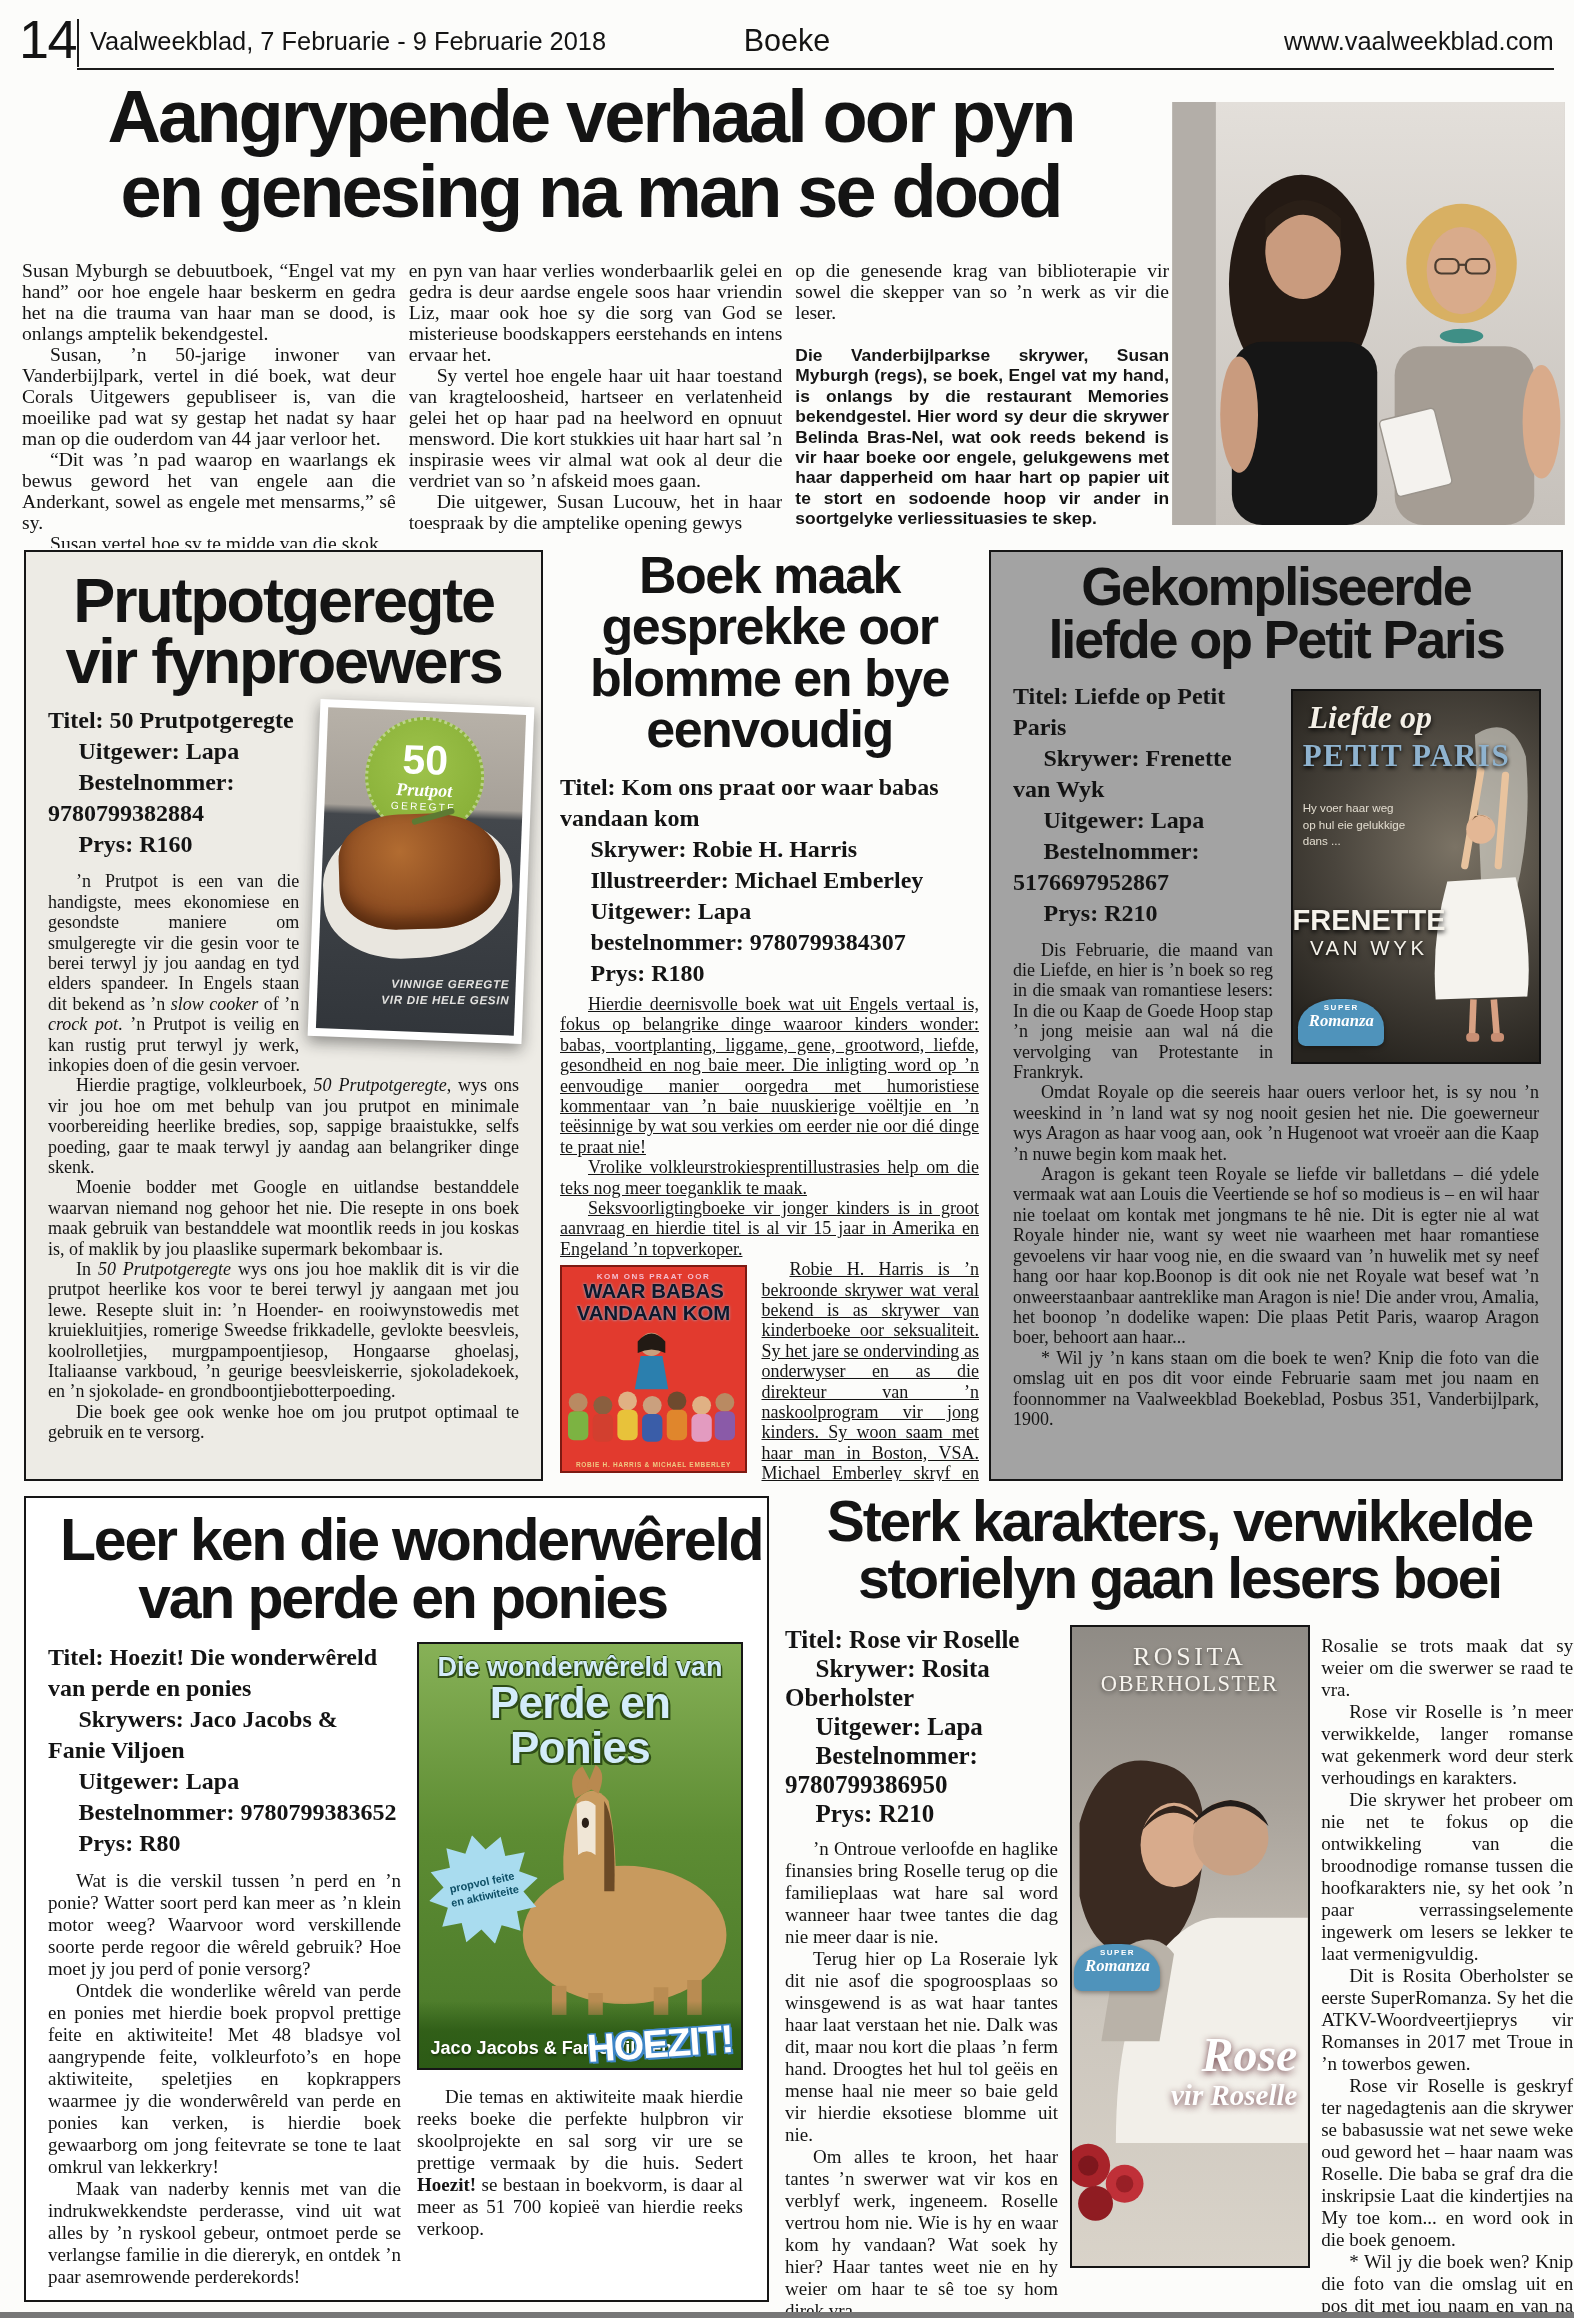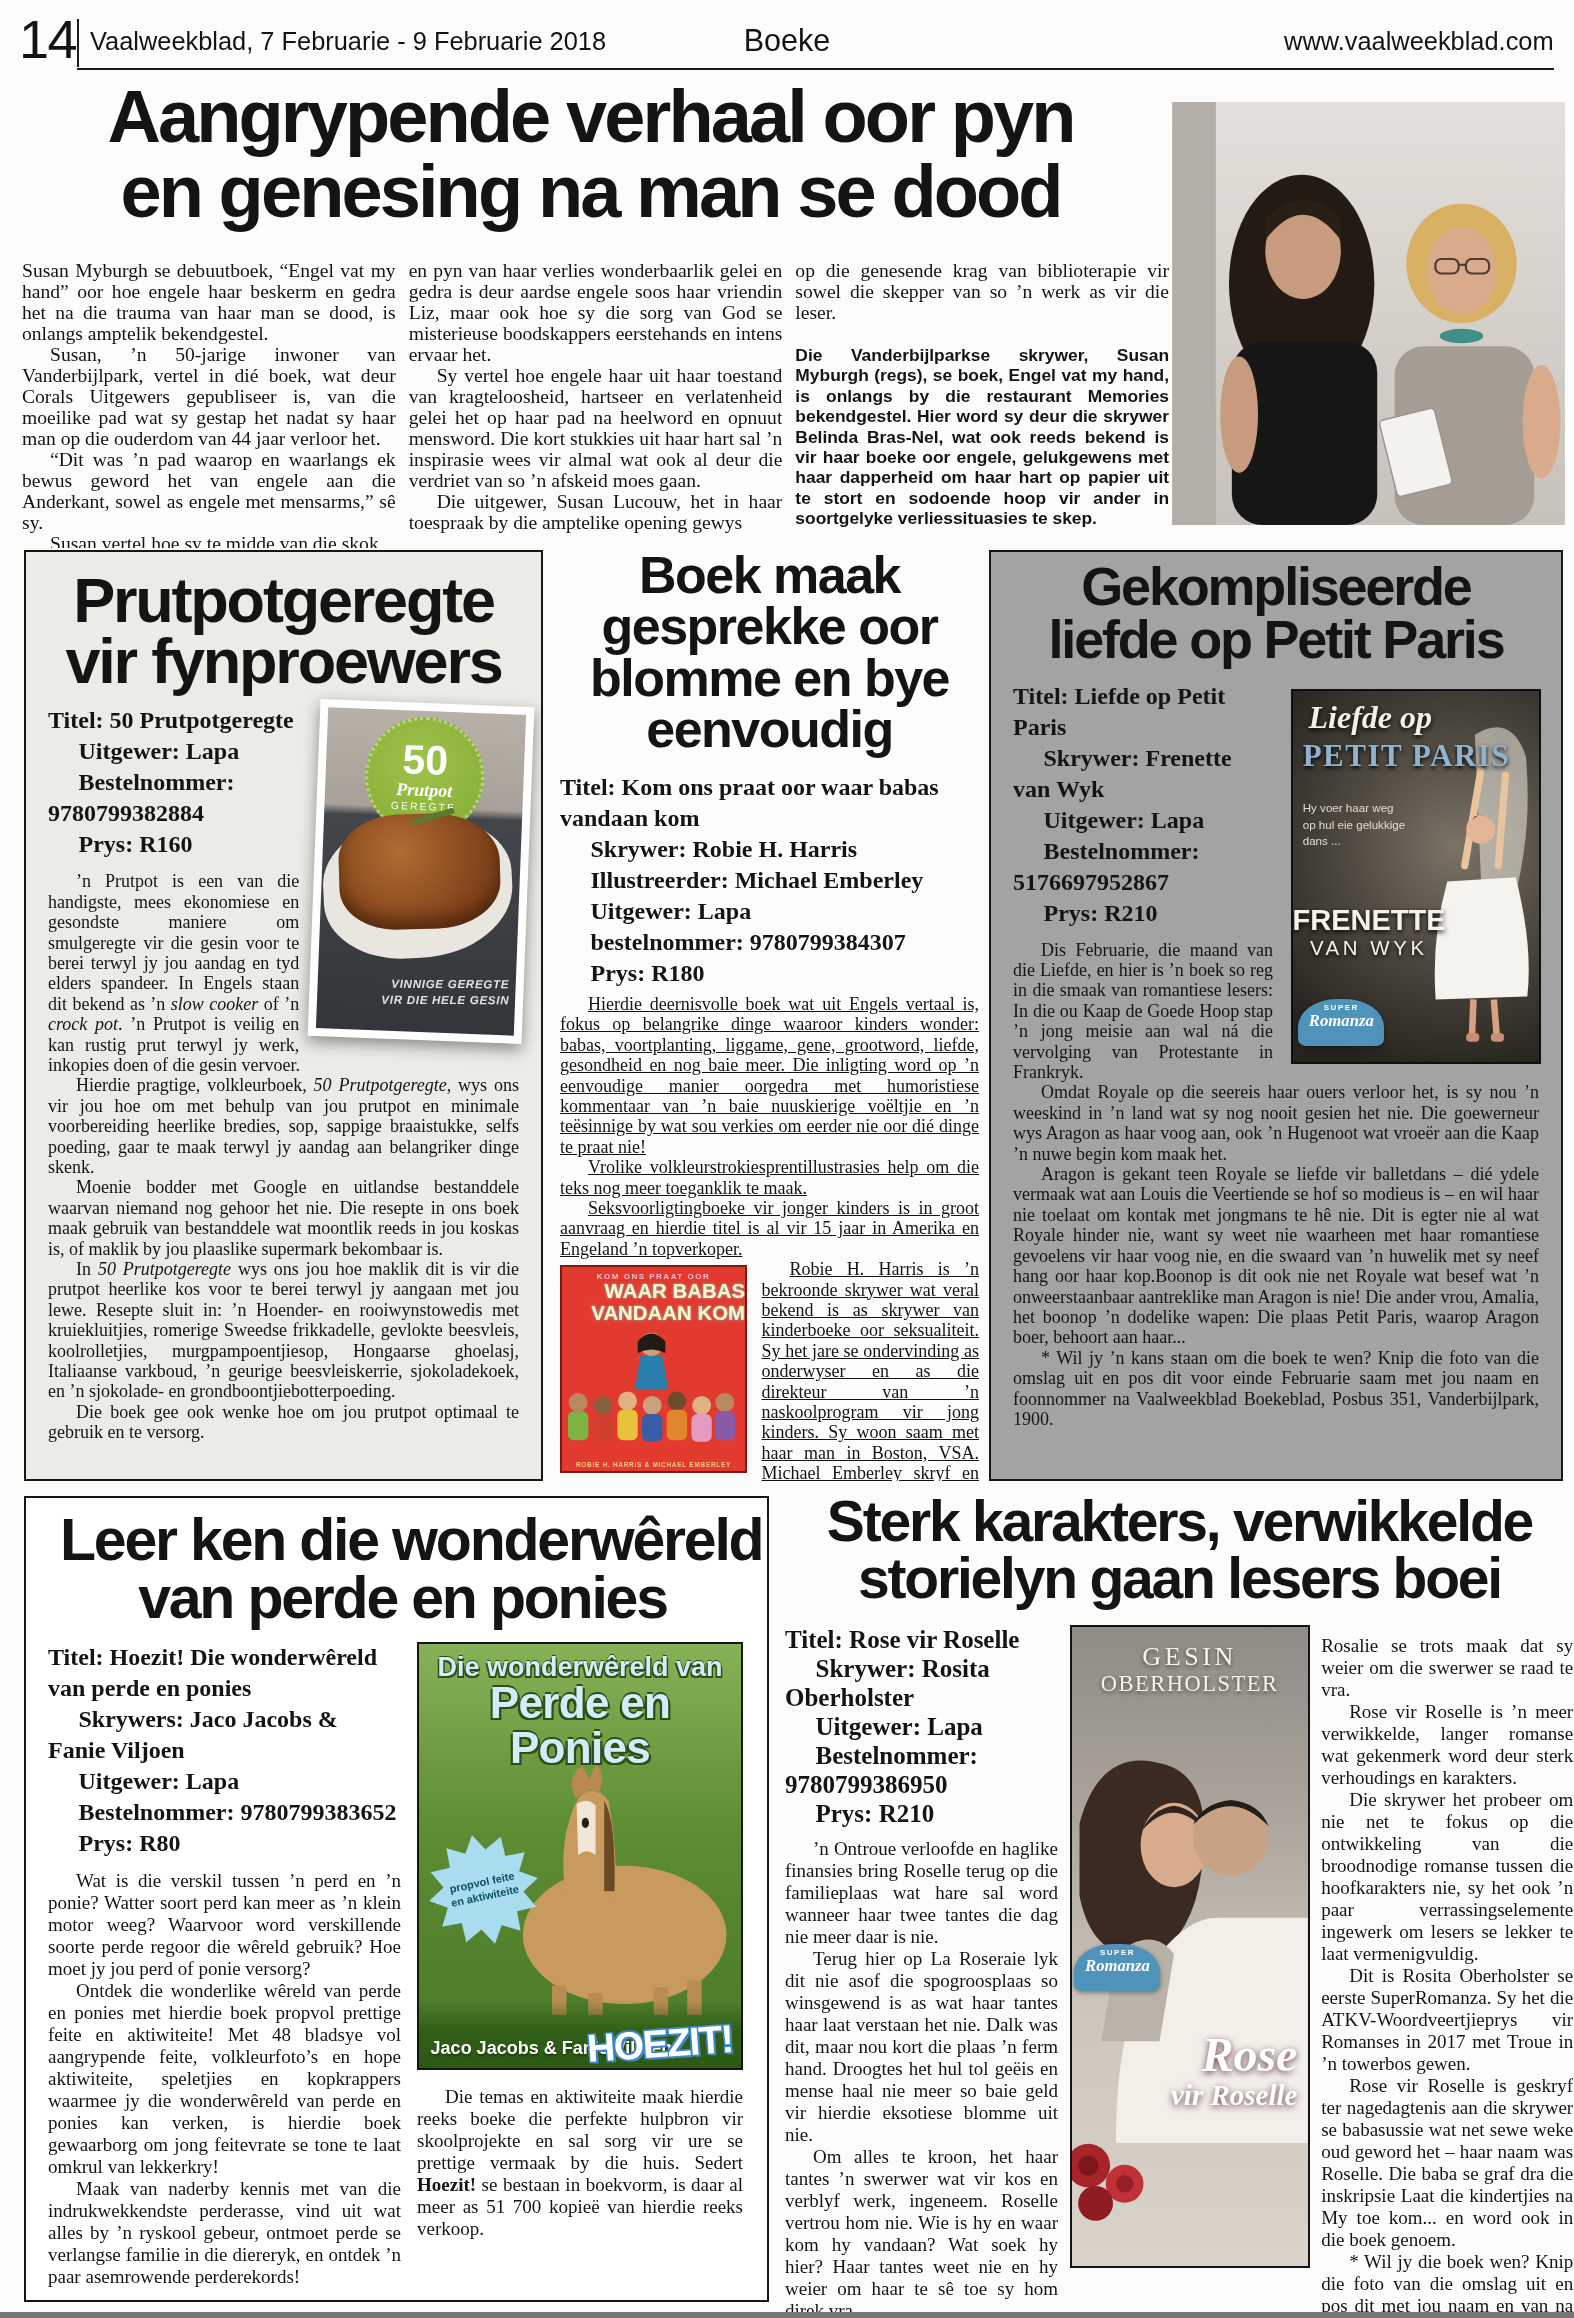--- a/index.html
+++ b/index.html
@@ -59,21 +59,21 @@
     font:italic 700 11.6px/1.4 "Liberation Sans",sans-serif;letter-spacing:0.7px;transform:rotate(-2deg);opacity:.92;}
 
   
   #sec-babas{position:absolute;left:560px;top:550px;width:419px;height:931px;overflow:hidden;}
   #sec-babas .box-title{font-size:52px;line-height:.99;letter-spacing:-1.5px;}
   #sec-babas .details{margin-top:16px;line-height:31px;}
   #sec-babas .bodytext{margin-top:5px;text-decoration:underline;}
   #cover-babas{float:left;width:183px;height:204px;background:#e23a2e;border:2.2px solid #7d1a12;
     margin:5.8px 14.5px 2.9px 0;position:relative;overflow:hidden;}
   .bb-top{margin-top:6.5px;text-align:center;font:700 8px/1 "Liberation Sans",sans-serif;color:#f5bfd0;letter-spacing:1.5px;}
-  .bb-t{text-align:right;font:700 20.4px/1.04 "Liberation Sans",sans-serif;color:#fef9c3;text-shadow:0 0 2.9px #86c8e8;}
+  .bb-t{text-align:center;font:700 20.4px/1.04 "Liberation Sans",sans-serif;color:#0f172a;text-shadow:0 0 2.9px #86c8e8;}
   .bb-auth{position:absolute;bottom:2.9px;left:0;width:100%;text-align:center;
     font:700 6.5px/1 "Liberation Sans",sans-serif;color:#efc883;letter-spacing:0.7px;}
 
   
   #box-petit{left:989px;top:550px;width:574px;height:931px;background:#a3a3a3;padding:8px 22px;}
   #box-petit .box-title{font-size:54px;line-height:.99;}
   #box-petit .details{margin-top:14.5px;}
   #box-petit .bodytext{margin-top:10.2px;}
   #cover-petit{float:right;width:250px;height:375px;border:2.2px solid #101010;box-sizing:border-box;position:relative;
     margin:7.3px -1.5px 11.6px 17.4px;overflow:hidden;
@@ -418,21 +418,21 @@
         <div class="bodytext">
           <p class="ind">’n Ontroue verloofde en haglike finansies bring Roselle terug op die familieplaas wat hare sal word wanneer haar twee tantes die dag nie meer daar is nie.</p>
           <p class="ind">Terug hier op La Roseraie lyk dit nie asof die spogroosplaas so winsgewend is as wat haar tantes haar laat verstaan het nie. Dalk was dit, maar nou kort die plaas ’n ferm hand. Droogtes het hul tol geëis en mense haal nie meer so baie geld vir hierdie eksotiese blomme uit nie.</p>
           <p class="ind">Om alles te kroon, het haar tantes ’n swerwer wat vir kos en verblyf werk, ingeneem. Roselle vertrou hom nie. Wie is hy en waar kom hy vandaan? Wat soek hy hier? Haar tantes weet nie en hy weier om haar te sê toe sy hom direk vra.</p>
           <p class="ind">Tog, hy help waar hy kan, en om vorentoe te boer, sal sy die swerwer se hulp nodig hê.</p>
 
         </div>
       </div>
       <div class="rose-c2">
         <div id="cover-rose">
-          <div class="rs-a1">GESIN</div>
+          <div class="rs-a1">ROSITA</div>
           <div class="rs-a2">OBERHOLSTER</div>
           <svg width="236" height="407" viewBox="0 0 324 560" style="position:absolute;left:0;top:109px;">
             <path d="M10 120 Q40 10 130 40 Q190 60 180 160 Q175 260 120 300 Q30 320 10 220 Z" fill="#3a2a21"></path>
             <ellipse cx="140" cy="150" rx="46" ry="58" fill="#d8ab8c"></ellipse>
             <path d="M96 130 Q140 80 184 132 Q170 100 140 96 Q110 100 96 130 Z" fill="#32241c"></path>
             <circle cx="218" cy="140" r="52" fill="#c9a184"></circle>
             <path d="M166 122 Q218 70 270 124 Q258 92 218 88 Q180 92 166 122 Z" fill="#231d1a"></path>
             <path d="M120 300 Q160 250 200 250 L324 250 L324 560 L60 560 Q60 380 120 300 Z" fill="#f2efe9"></path>
             <path d="M60 300 Q110 260 140 300 L120 420 L40 420 Z" fill="#b9b2a8"></path>
           </svg>

